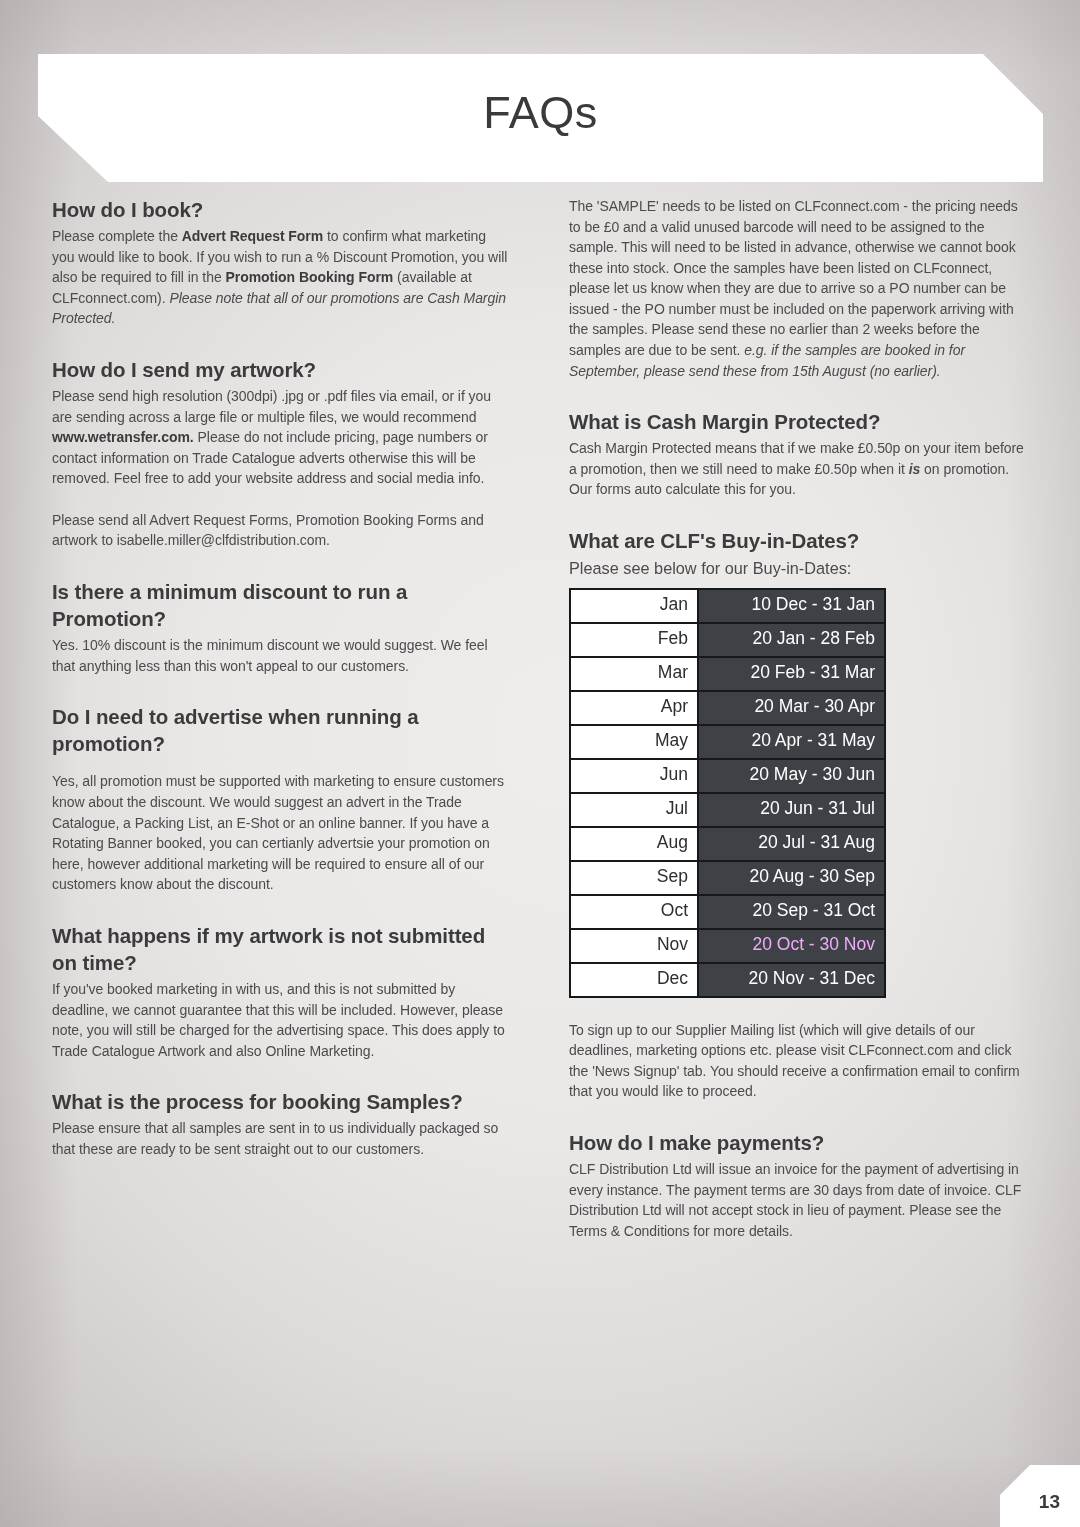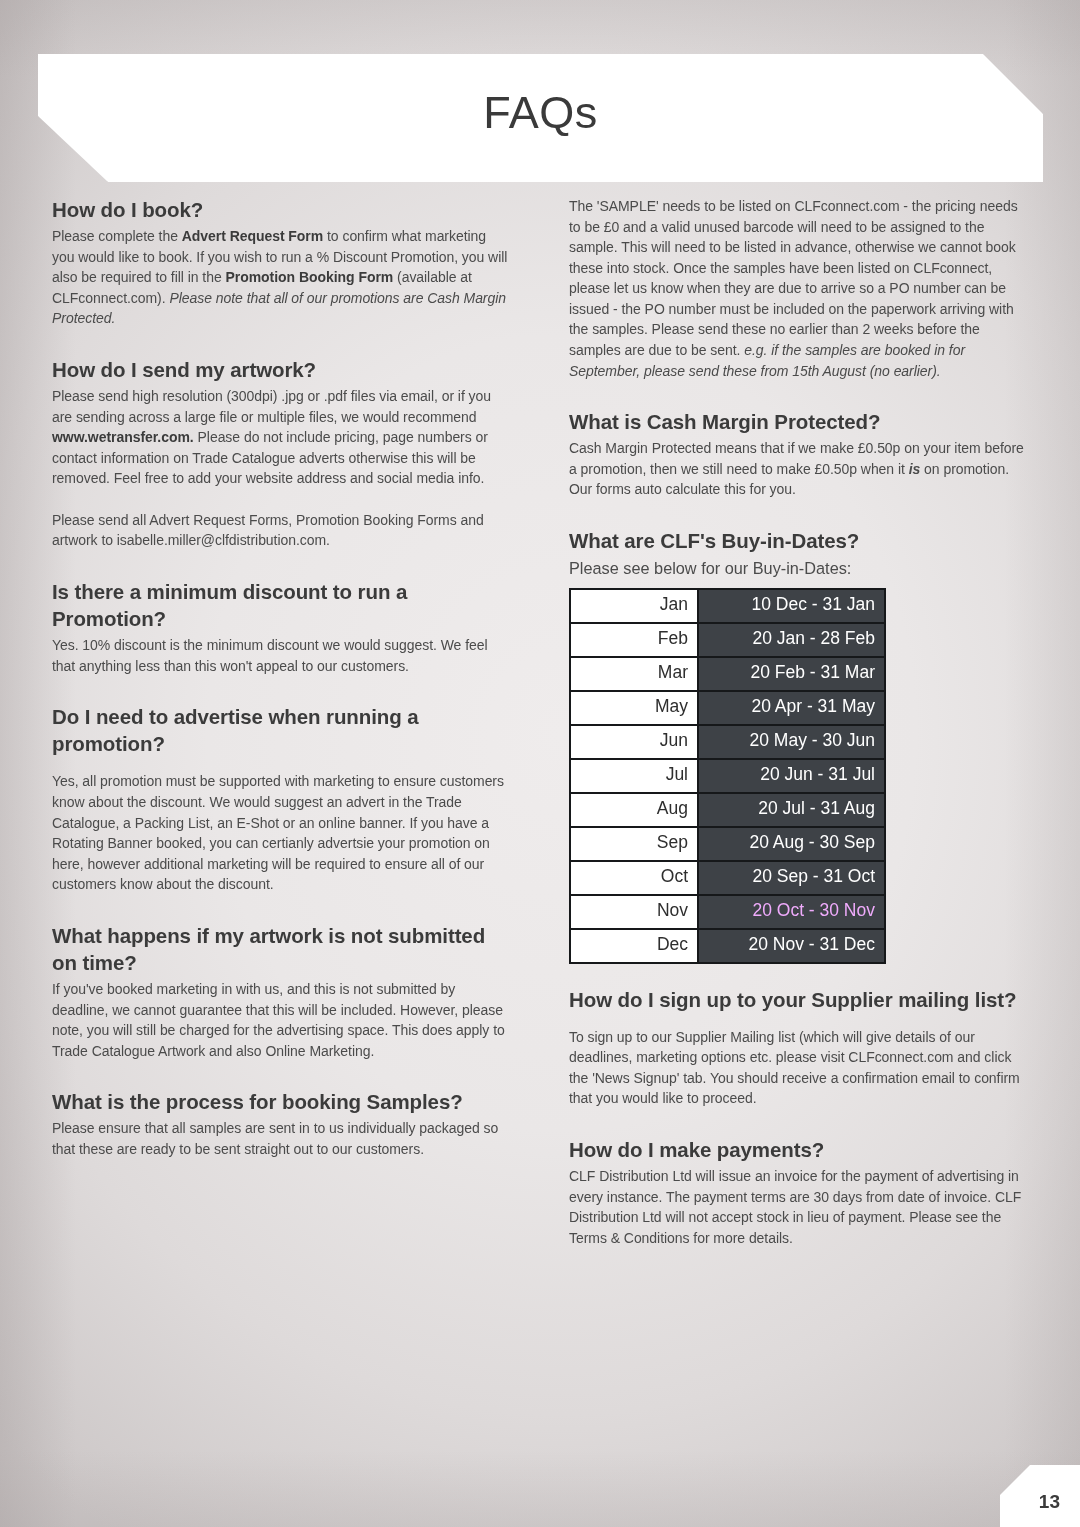--- a/index.html
+++ b/index.html
@@ -223,20 +223,24 @@
               </tr>
               <tr>
                 <td class="m" style="background: rgb(255, 255, 255);">Feb</td>
                 <td class="r" style="background: rgb(62, 66, 71); color: rgb(255, 255, 255);">20 Jan - 28 Feb</td>
               </tr>
               <tr>
                 <td class="m" style="background: rgb(255, 255, 255);">Mar</td>
                 <td class="r" style="background: rgb(62, 66, 71); color: rgb(255, 255, 255);">20 Feb - 31 Mar</td>
               </tr>
               <tr>
+                <td class="m" style="background: rgb(255, 255, 255);">Apr</td>
+                <td class="r" style="background: rgb(62, 66, 71); color: rgb(255, 255, 255);">20 Mar - 30 Apr</td>
+              </tr>
+              <tr>
                 <td class="m" style="background: rgb(255, 255, 255);">May</td>
                 <td class="r" style="background: rgb(62, 66, 71); color: rgb(255, 255, 255);">20 Apr - 31 May</td>
               </tr>
               <tr>
                 <td class="m" style="background: rgb(255, 255, 255);">Jun</td>
                 <td class="r" style="background: rgb(62, 66, 71); color: rgb(255, 255, 255);">20 May - 30 Jun</td>
               </tr>
               <tr>
                 <td class="m" style="background: rgb(255, 255, 255);">Jul</td>
                 <td class="r" style="background: rgb(62, 66, 71); color: rgb(255, 255, 255);">20 Jun - 31 Jul</td>
@@ -258,21 +262,20 @@
                 <td class="r" style="background: rgb(62, 66, 71); color: #f0abfc;">20 Oct - 30 Nov</td>
               </tr>
               <tr>
                 <td class="m" style="background: rgb(255, 255, 255);">Dec</td>
                 <td class="r" style="background: rgb(62, 66, 71); color: rgb(255, 255, 255);">20 Nov - 31 Dec</td>
               </tr>
             </tbody>
           </table>
         </div>
         <div class="block gap-before">
-          <h2 class="q">How do I sign up to your Supplier mailing list?</h2>
           <p class="a"><span>To sign up to our Supplier Mailing list (which will give details of our deadlines, marketing options etc. please visit CLFconnect.com and click the 'News Signup' tab. You should receive a confirmation email to confirm that you would like to proceed.</span></p>
         </div>
         <div class="block">
           <h2 class="q">How do I make payments?</h2>
           <p class="a"><span>CLF Distribution Ltd will issue an invoice for the payment of advertising in every instance. The payment terms are 30 days from date of invoice. CLF Distribution Ltd will not accept stock in lieu of payment. Please see the Terms &amp; Conditions for more details.</span></p>
         </div>
       </div>
   </div>
 
   <div class="corner"></div>

